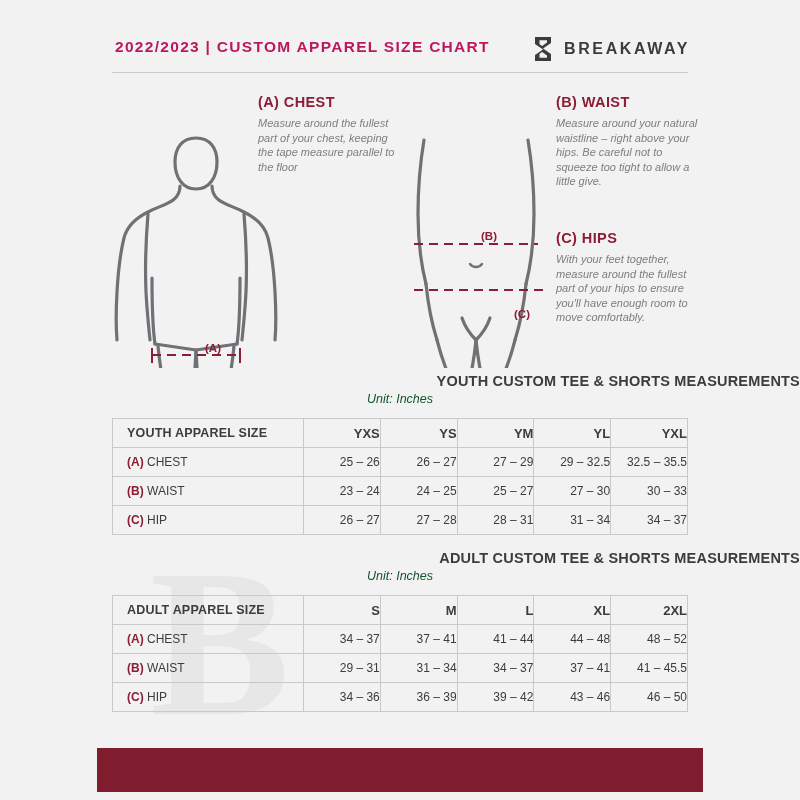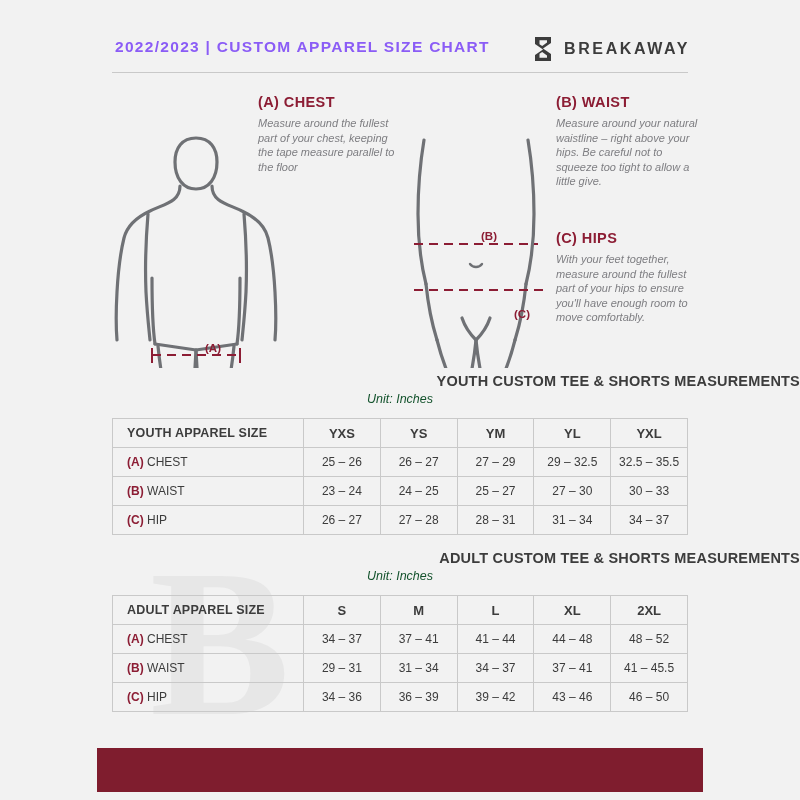--- a/index.html
+++ b/index.html
@@ -49,21 +49,21 @@
     width: 800px;
     height: 46px;
   }
   .header-title {
     position: absolute;
     left: 115px;
     top: 8px;
     font-size: 15.5px;
     font-weight: bold;
     letter-spacing: 1.3px;
-    color: #8b5cf6;
+    color: #be185d;
     white-space: nowrap;
   }
   .brand {
     position: absolute;
     right: 110px;
     top: 6px;
     display: flex;
     align-items: center;
     gap: 10px;
   }
@@ -138,21 +138,21 @@
     border-collapse: collapse;
     margin: 12px auto;
     width: 576px;
     table-layout: fixed;
   }
   table.size th, table.size td {
     border: 1px solid #c9c9c9;
     height: 28px;
     font-size: 12px;
     color: #3c3c3c;
-    text-align: center;
+    text-align: right;
     padding: 0;
   }
   table.size th.rowhead, table.size td.rowhead {
     text-align: left;
     padding-left: 14px;
     width: 176px;
     font-weight: bold;
   }
   table.size thead th {
     font-weight: bold;

